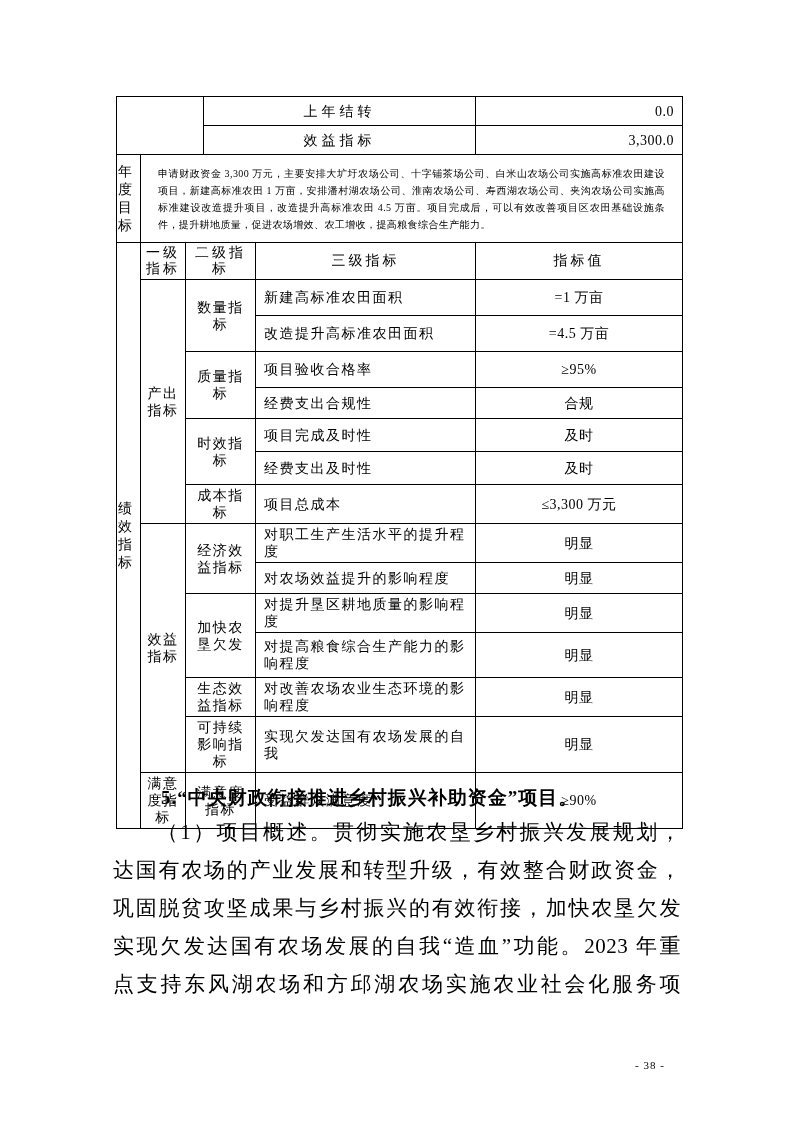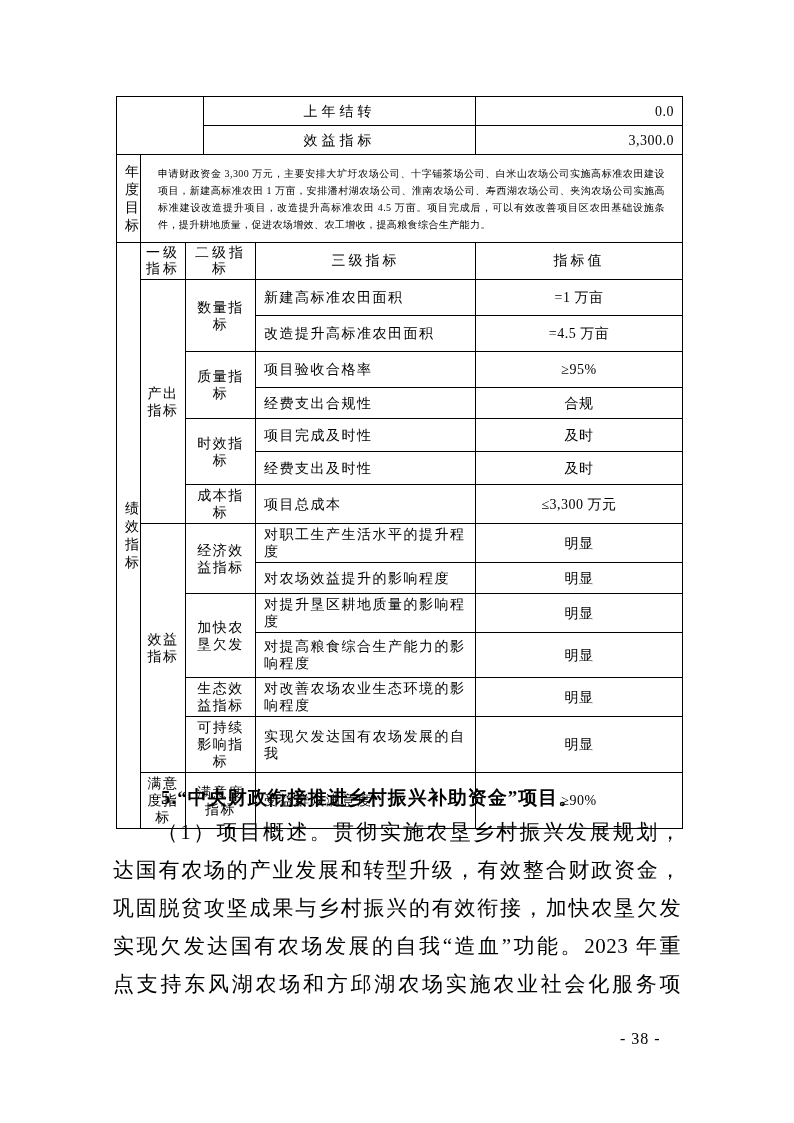--- a/index.html
+++ b/index.html
@@ -24,21 +24,21 @@
   }
 
   
   .tbl-carryover td { height: 29px; }
   .cell-blank { border-right: 1px solid #000; }
   .cell-mid-label { text-align: center; letter-spacing: 4px; }
   .cell-amount { text-align: right; padding-right: 8px; letter-spacing: 0.5px; }
 
   
   .cell-side {
-    text-align: right;
+    text-align: left;
     vertical-align: middle;
     padding: 2px 1px;
     line-height: 18px;
     letter-spacing: 0;
     word-break: break-all;
     font-family: Liberation Serif, serif;
   }
 
   
   .cell-goal-text {
@@ -82,24 +82,24 @@
     text-align-last: justify;
     -moz-text-align-last: justify;
     letter-spacing: 0.5px;
   }
   .para-line.indent { text-indent: 44px; }
 
   
   .page-number {
     position: absolute;
     left: 620px;
-    top: 1030px;
+    top: 1059px;
     width: 60px;
-    text-align: left;
-    font-size: 16px;
+    text-align: center;
+    font-size: 11px;
     letter-spacing: 1px;
   }
 </style>
 </head>
 <body>
 
 <div class="doc-tables">
 
   <table class="tbl-carryover">
     <colgroup>

